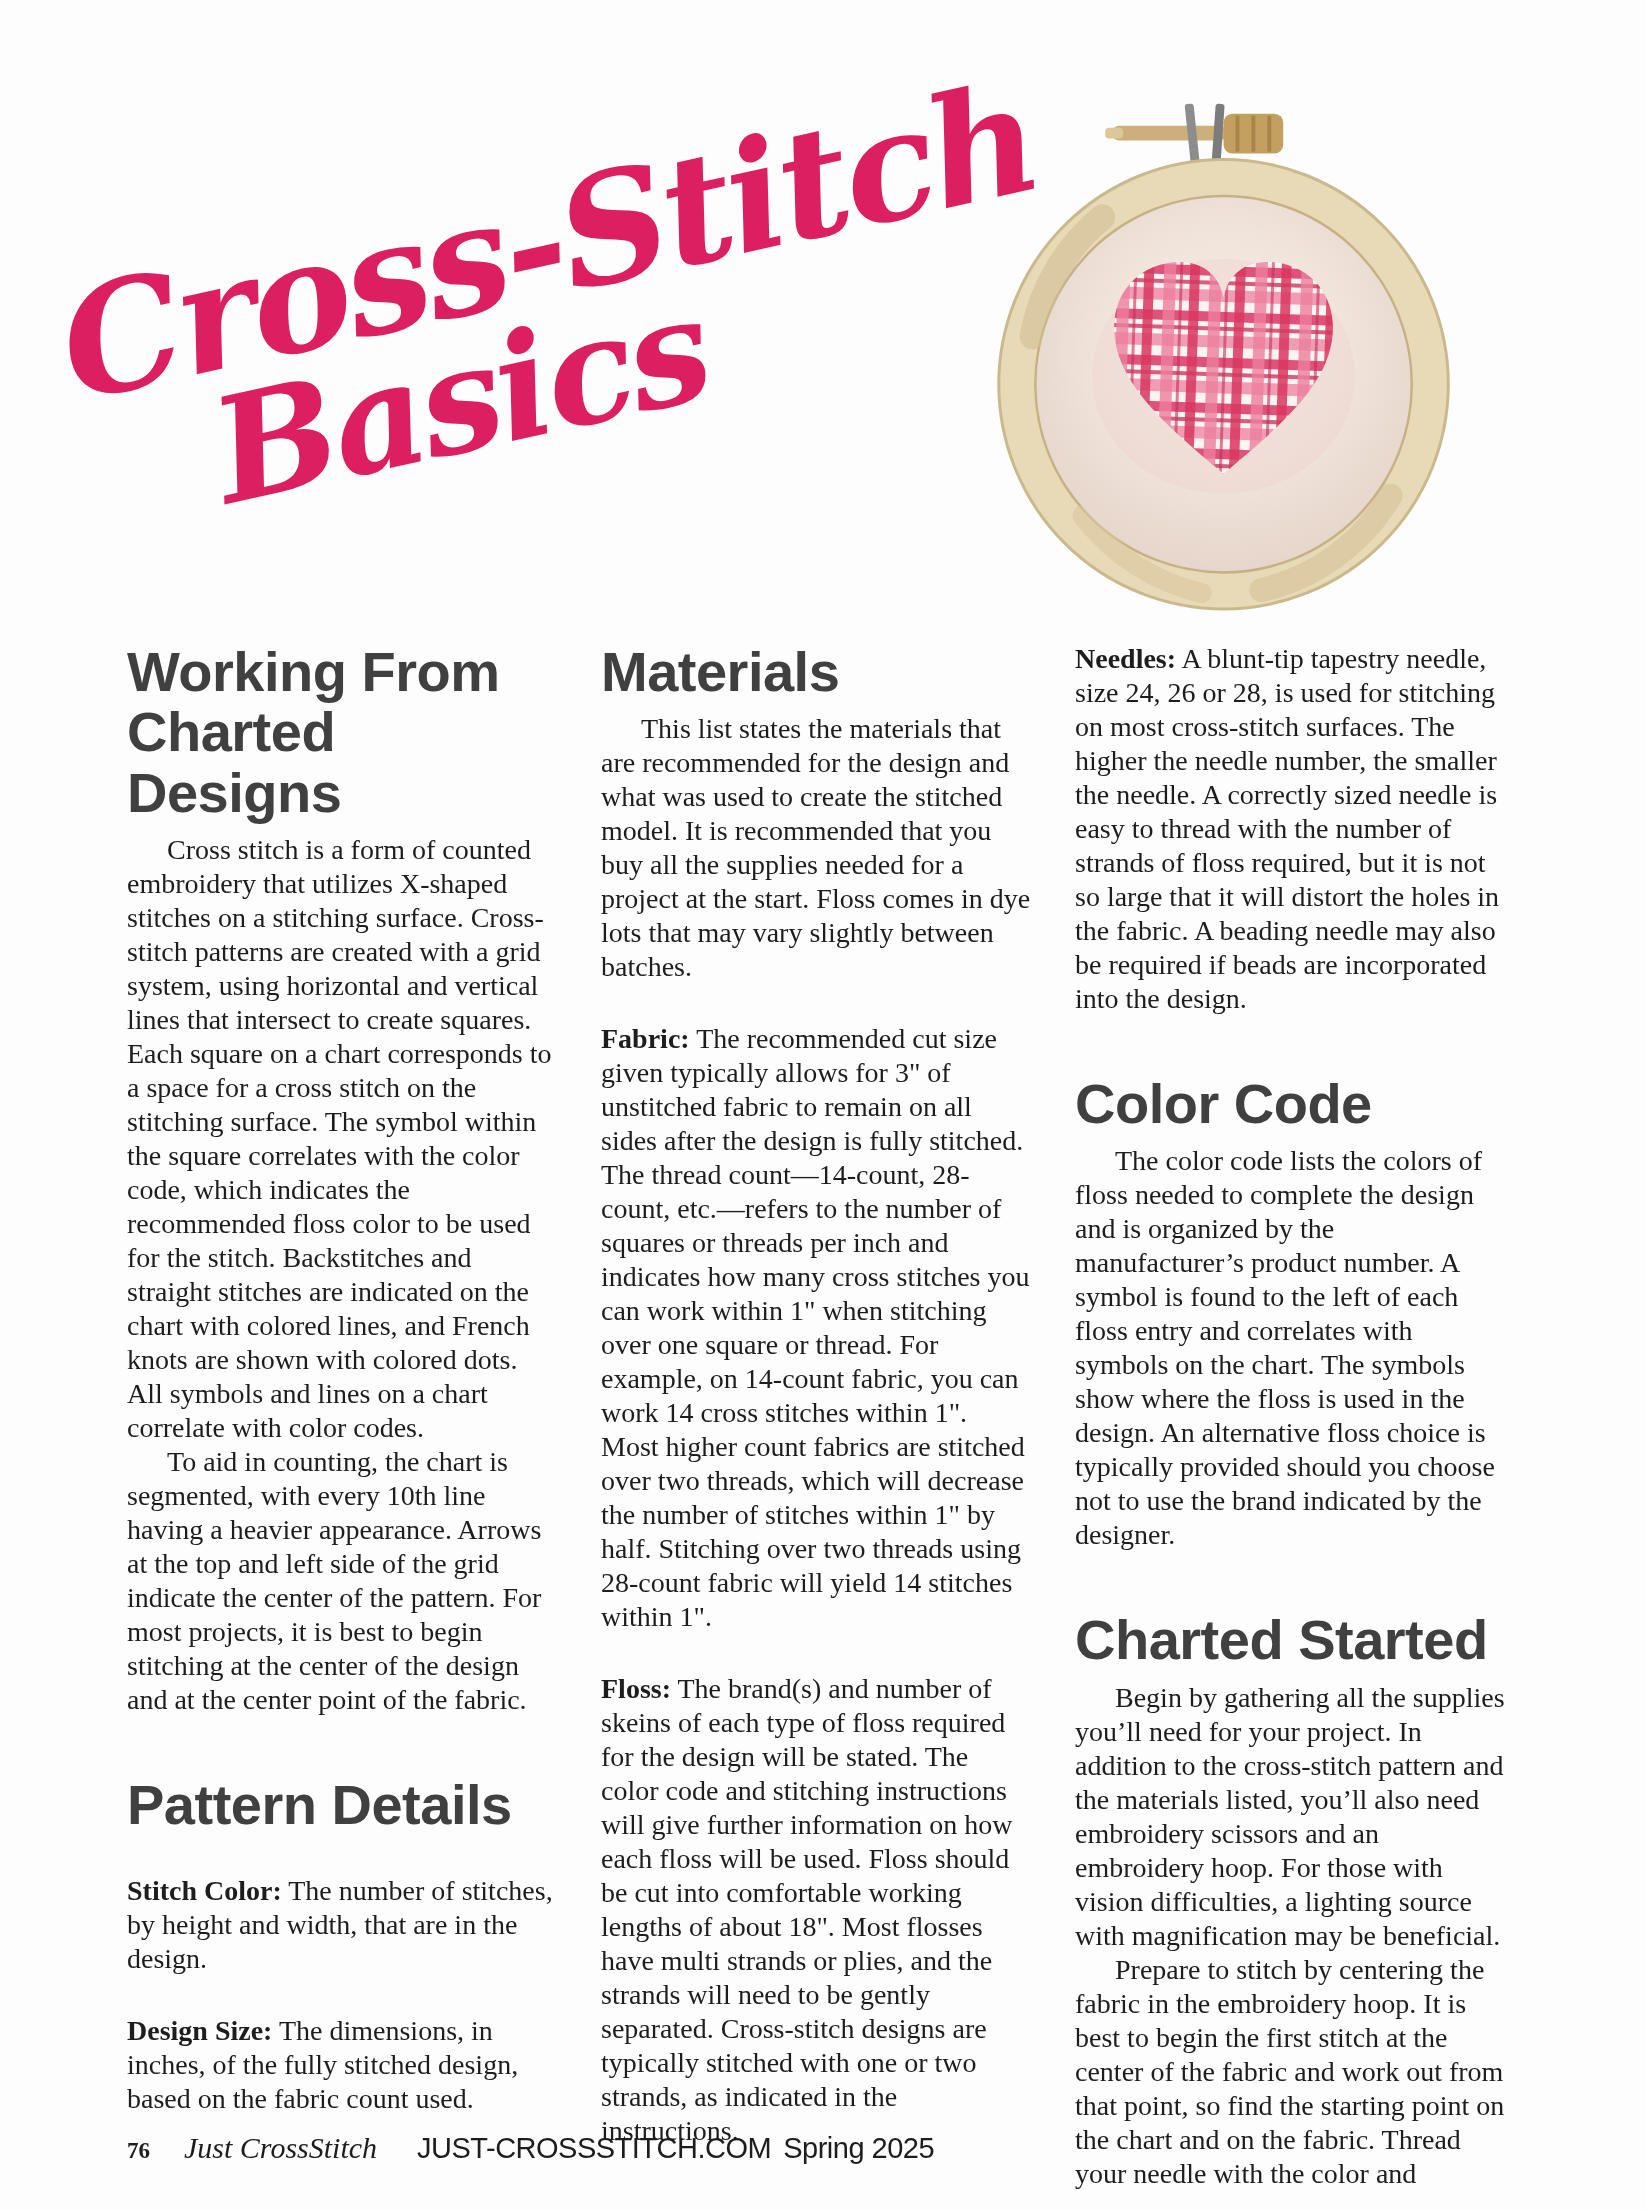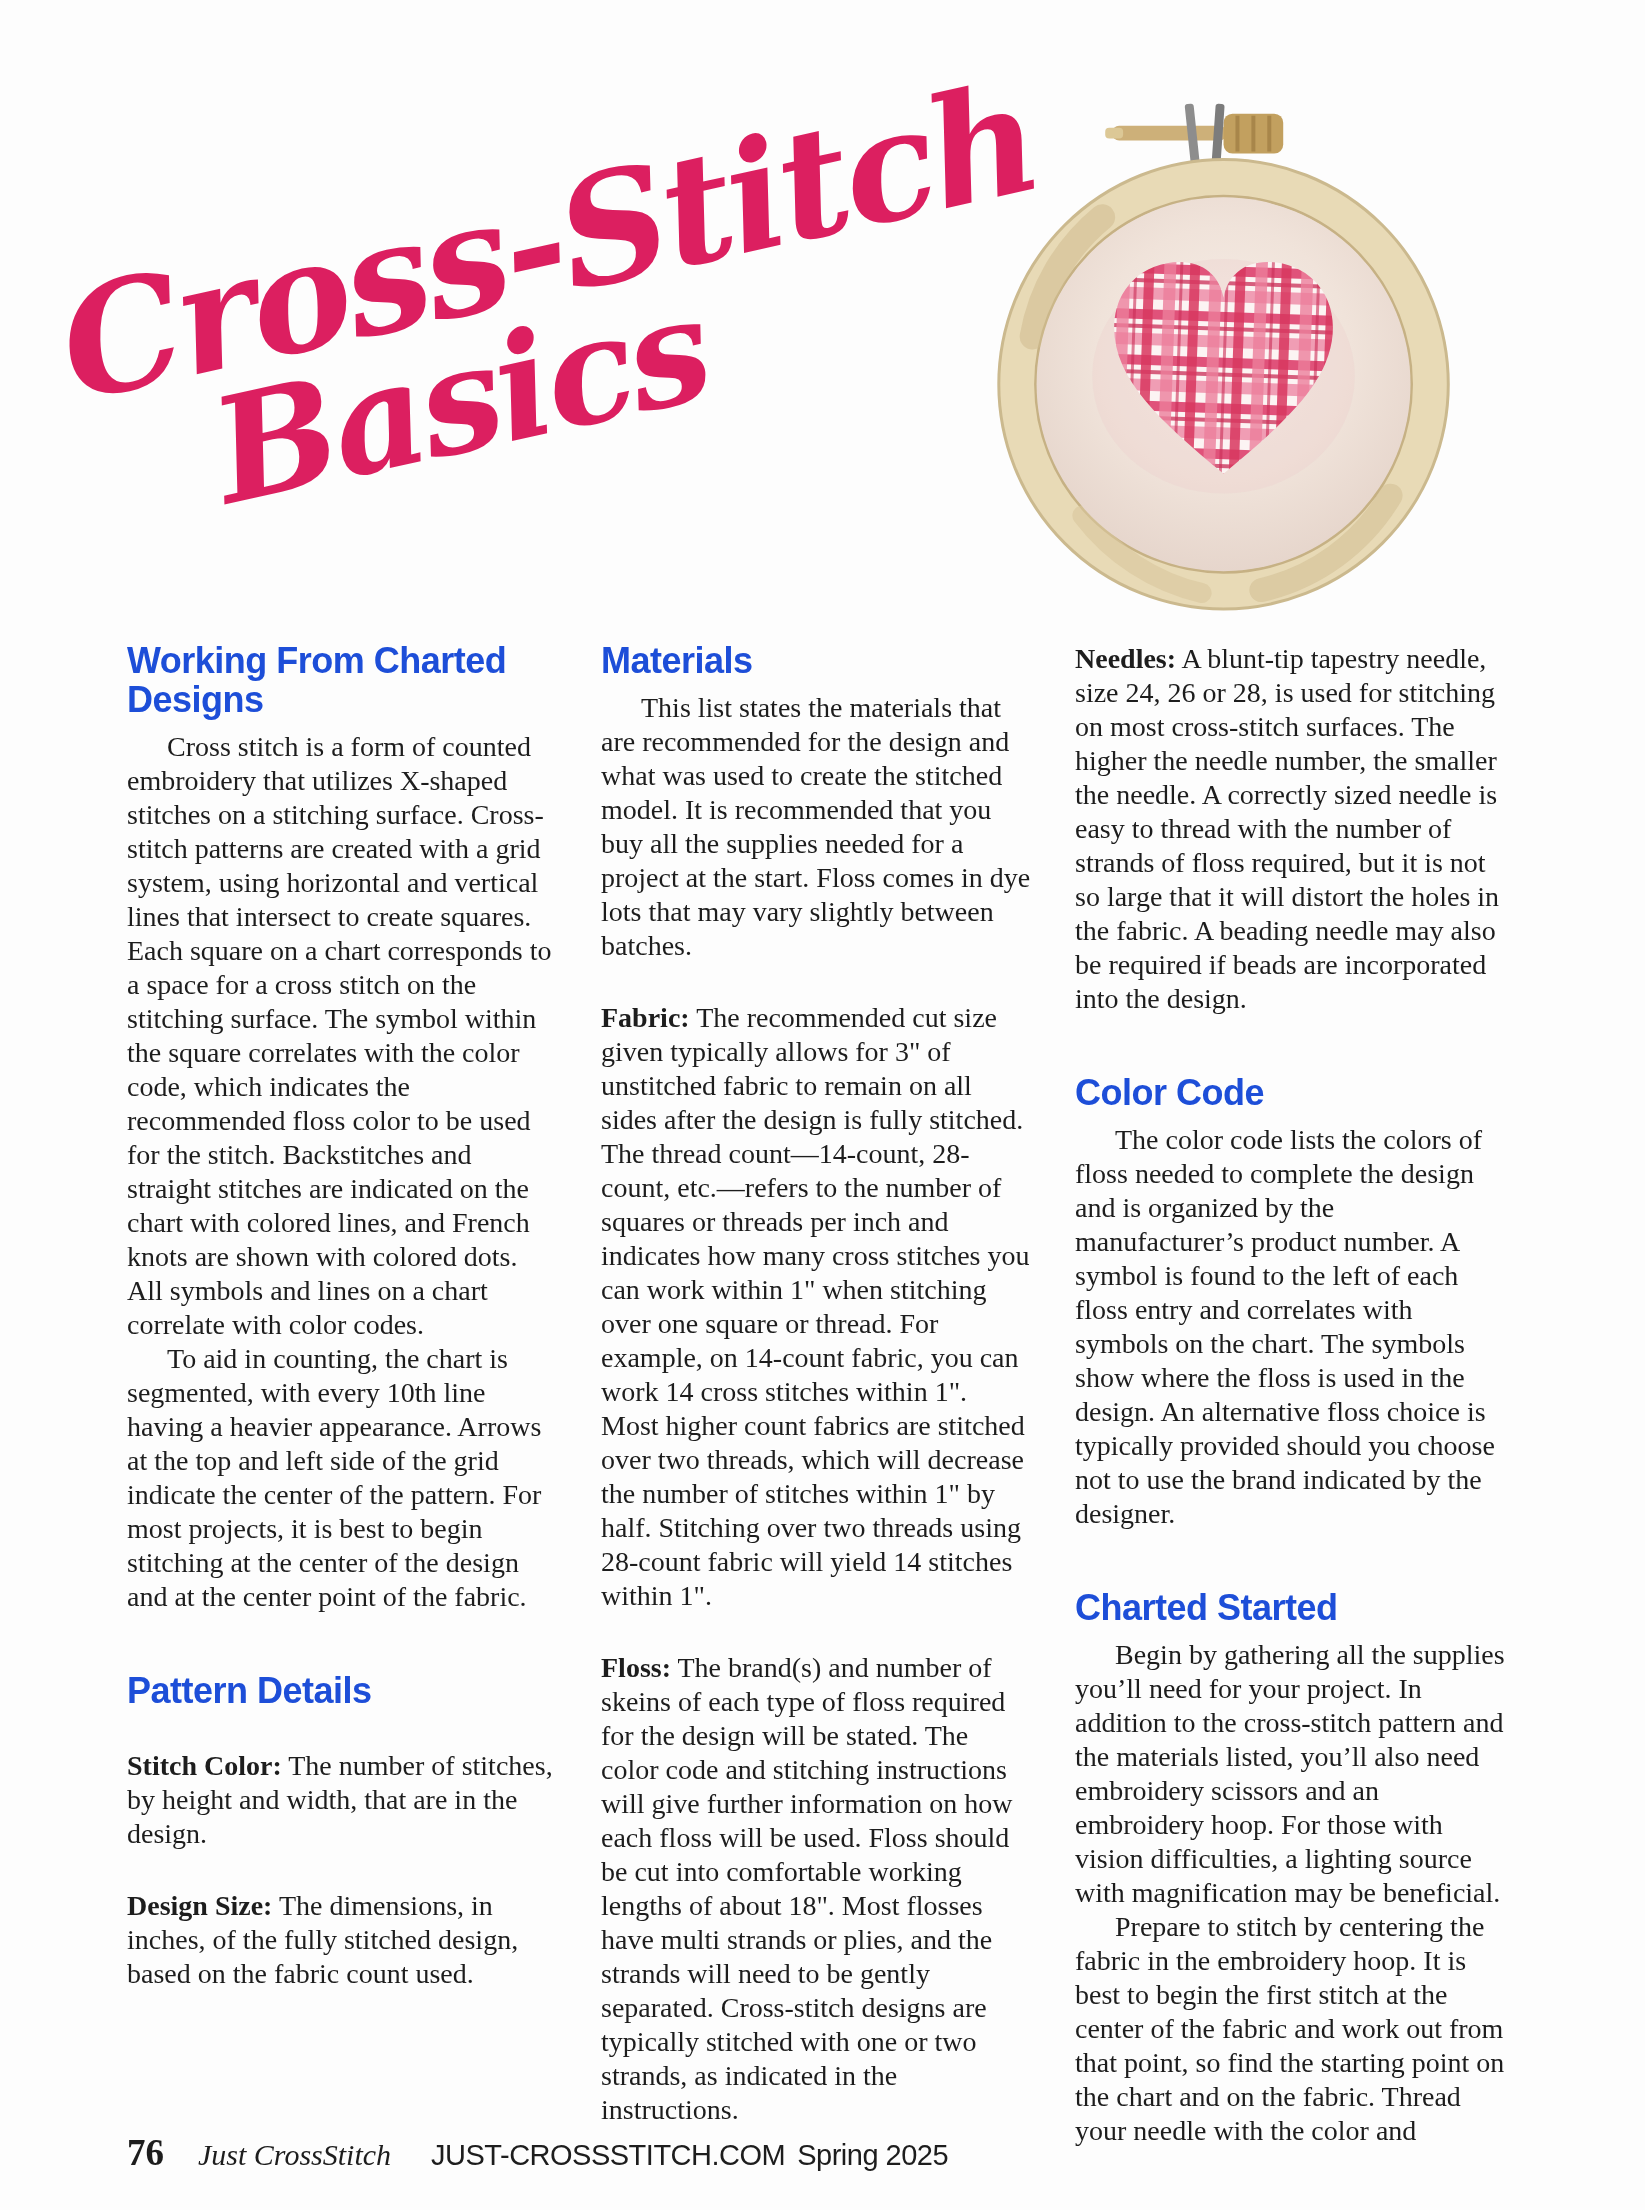--- a/index.html
+++ b/index.html
@@ -46,43 +46,43 @@
     font-size:28px;
     line-height:34px;
     text-align:left;
   }
   #col1{left:127px;}
   #col2{left:601px;}
   #col3{left:1075px;}
   h2{
     font-family:"Liberation Sans", sans-serif;
     font-weight:bold;
-    font-size:36px;
+    font-size:56px;
     line-height:1.08;
     letter-spacing:-0.5px;
-    color:#1d4ed8;
+    color:#404040;
     margin:0 0 10px 0;
   }
   h2.spaced{margin-top:58px;}
   p{margin:0;}
   p.indent{text-indent:40px;}
   p.labeled{margin-top:38px;}
   p b, p strong{font-weight:bold;}
   
   #footer{
     position:absolute;
     left:127px; top:2131px;
     display:flex;
     align-items:baseline;
     white-space:nowrap;
   }
   #footer .pagenum{
     font-family:"Liberation Serif", serif;
     font-weight:bold;
-    font-size:37px;
+    font-size:23px;
   }
   #footer .mag{
     font-family:"Liberation Serif", serif;
     font-style:italic;
     font-size:30px;
     margin-left:34px;
     text-align:right;
   }
   #footer .site{
     font-family:"Liberation Sans", sans-serif;

